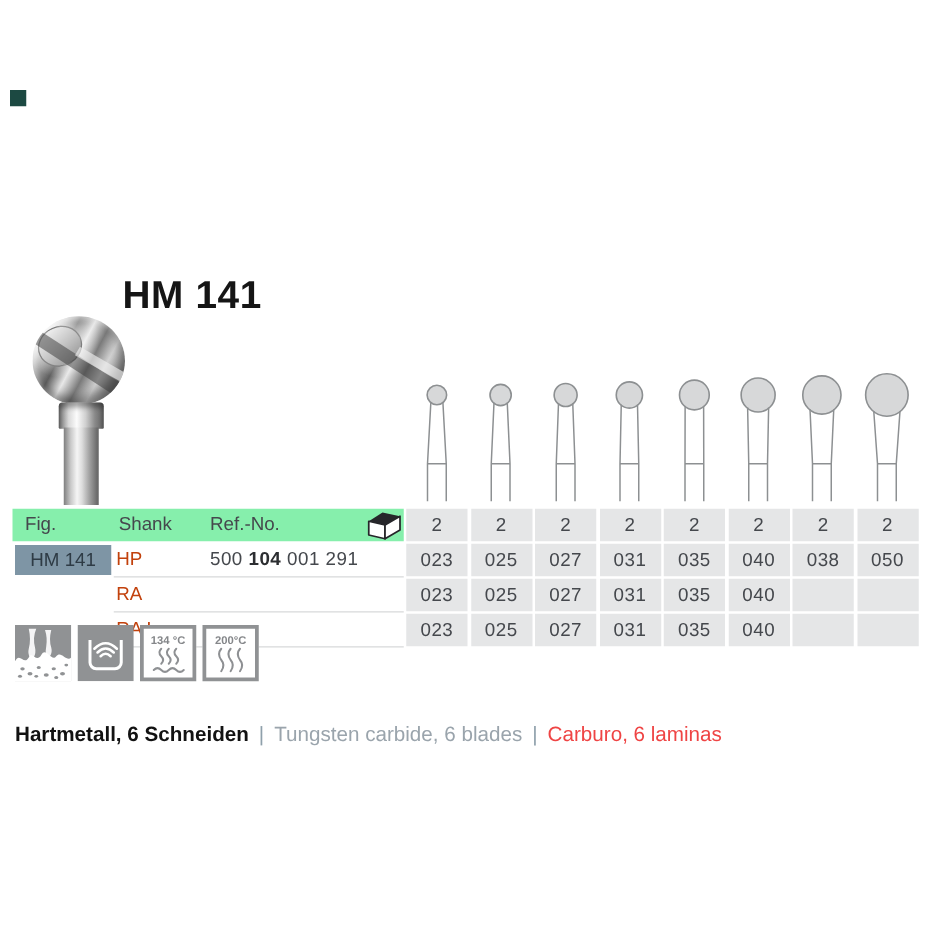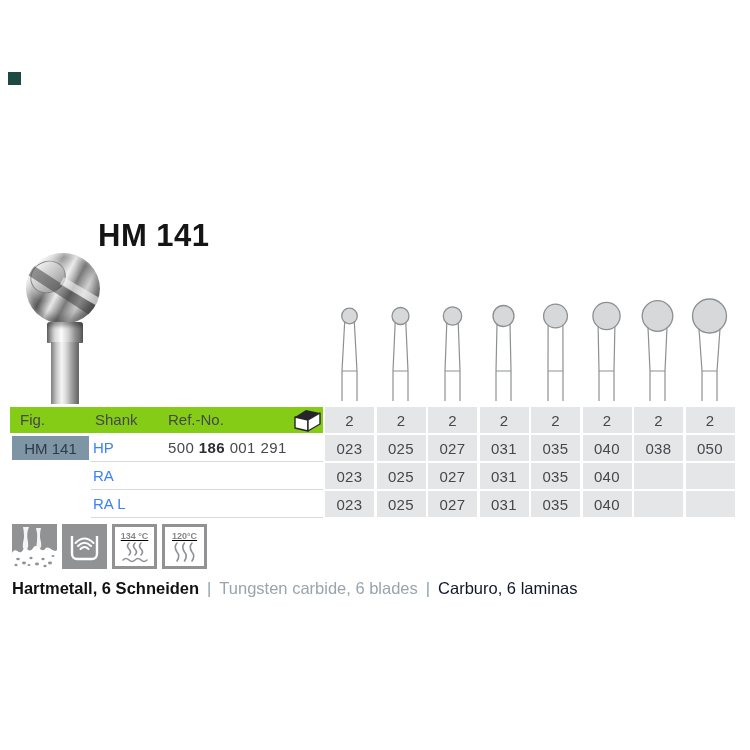--- a/index.html
+++ b/index.html
@@ -32,54 +32,54 @@
   .bur-collar{position:absolute;left:47px;top:290px;width:36px;height:21px;border-radius:3px 3px 1px 1px;
     background:linear-gradient(to right,#6d6d6d,#d9d9d9 22%,#fcfcfc 40%,#cfcfcf 60%,#8a8a8a 80%,#606060);
     box-shadow: inset 0 4px 4px rgba(0,0,0,.35);}
   .bur-shank{position:absolute;left:51px;top:310px;width:28px;height:62px;
     background:linear-gradient(to right,#7e7e7e,#c9c9c9 20%,#f5f5f5 38%,#dddddd 52%,#a5a5a5 72%,#6b6b6b 95%);}
 
   
   .picto{position:absolute;top:250px;width:51px;height:120px;}
 
   
-  .th-band{position:absolute;left:10px;top:375px;width:313px;height:26px;background:#84cc16;}
+  .th-band{position:absolute;left:10px;top:375px;width:313px;height:26px;background:#86efac;}
   .th{position:absolute;top:0;height:26px;line-height:26px;font-size:15px;color:#45484d;}
   .th-fig{left:10px;} .th-shank{left:85px;} .th-ref{left:158px;}
   .box-icon{position:absolute;left:281px;top:0px;}
 
   .cell{position:absolute;width:49px;height:26px;background:#e5e6e7;color:#45484d;font-size:15px;
         display:flex;align-items:center;justify-content:center;letter-spacing:0.4px;}
   .c0{left:325px}.c1{left:376.5px}.c2{left:428px}.c3{left:479.5px}
   .c4{left:531px}.c5{left:582.5px}.c6{left:634px}.c7{left:685.5px}
   .r0{top:375px}.r1{top:403px}.r2{top:431px}.r3{top:459px}
 
   .fig-highlight{position:absolute;left:12px;top:404px;width:77px;height:24px;background:#7e95a5;
         color:#2e3b45;font-size:15px;display:flex;align-items:center;justify-content:center;}
   .shank-label{position:absolute;left:93px;width:70px;height:26px;line-height:26px;
-        font-size:15px;color:#3b82f6;}
+        font-size:15px;color:#c2410c;}
   .ref{position:absolute;left:168px;height:26px;line-height:26px;font-size:15px;color:#45484d;
         letter-spacing:0.4px;white-space:nowrap;}
   .ref b{font-weight:bold;color:#2c2e31;}
   .t1{top:403px}.t2{top:431px}.t3{top:459px}
   .rowline{position:absolute;left:91px;width:232px;height:0;border-top:1px solid #d8d9da;}
   .l1{top:429px}.l2{top:457px}.l3{top:485px}
 
   
-  .uicon{position:absolute;top:492px;width:45px;height:45px;box-sizing:border-box;text-decoration:underline;}
+  .uicon{position:absolute;top:468px;width:45px;height:45px;box-sizing:border-box;}
   .u0{left:12px}.u1{left:62px}.u2{left:112px}.u3{left:162px}
   .uicon-bordered{border:3px solid #909294;background:#fff;text-align:center;}
   .uicon-label{font-size:9px;font-weight:bold;color:#85878a;margin-top:4px;letter-spacing:0;}
 
   
   .caption{position:absolute;left:12px;top:547px;font-size:16.5px;white-space:nowrap;}
   .cap-de{font-weight:bold;color:#121212;text-align:right;}
   .cap-sep{color:#8fa0ab;margin:0 8px;font-weight:normal;}
   .cap-en{color:#9aa4ac;}
-  .cap-es{color:#0f172a;}
+  .cap-es{color:#ef4444;}
 </style>
 </head>
 <body>
 
 <div class="page">
 
   <div class="corner-tab"></div>
 
   <h1 class="title">HM 141</h1>
 
@@ -143,21 +143,21 @@
   <span class="cell r0 c1">2</span>
   <span class="cell r0 c2">2</span>
   <span class="cell r0 c3">2</span>
   <span class="cell r0 c4">2</span>
   <span class="cell r0 c5">2</span>
   <span class="cell r0 c6">2</span>
   <span class="cell r0 c7">2</span>
 
   <div class="fig-highlight">HM 141</div>
   <span class="shank-label t1">HP</span>
-  <span class="ref t1"><span>500</span> <b>186</b> <span>001 291</span></span>
+  <span class="ref t1"><span>500</span> <b>104</b> <span>001 291</span></span>
   <span class="cell r1 c0">023</span>
   <span class="cell r1 c1">025</span>
   <span class="cell r1 c2">027</span>
   <span class="cell r1 c3">031</span>
   <span class="cell r1 c4">035</span>
   <span class="cell r1 c5">040</span>
   <span class="cell r1 c6">038</span>
   <span class="cell r1 c7">050</span>
   <div class="rowline l1"></div>
 
@@ -222,21 +222,21 @@
       <g fill="none" stroke="#8e9093" stroke-width="1.6" stroke-linecap="round">
         <path d="M14,2 q-3,3 0,6 q3,3 0,6"></path>
         <path d="M20,2 q-3,3 0,6 q3,3 0,6"></path>
         <path d="M26,2 q-3,3 0,6 q3,3 0,6"></path>
         <path d="M8,19 q3,-3 6,0 q3,3 6,0 q3,-3 6,0 q3,3 6,0"></path>
       </g>
     </svg>
   </div>
 
   <div class="uicon u3 uicon-bordered">
-    <div class="uicon-label">120°C</div>
+    <div class="uicon-label">200°C</div>
     <svg width="39" height="24" viewBox="0 0 39 24">
       <g fill="none" stroke="#8e9093" stroke-width="1.6" stroke-linecap="round">
         <path d="M12,2 q-3.5,4 0,9 q3.5,4 0,9"></path>
         <path d="M19.5,2 q-3.5,4 0,9 q3.5,4 0,9"></path>
         <path d="M27,2 q-3.5,4 0,9 q3.5,4 0,9"></path>
       </g>
     </svg>
   </div>
 
   <div class="caption">

